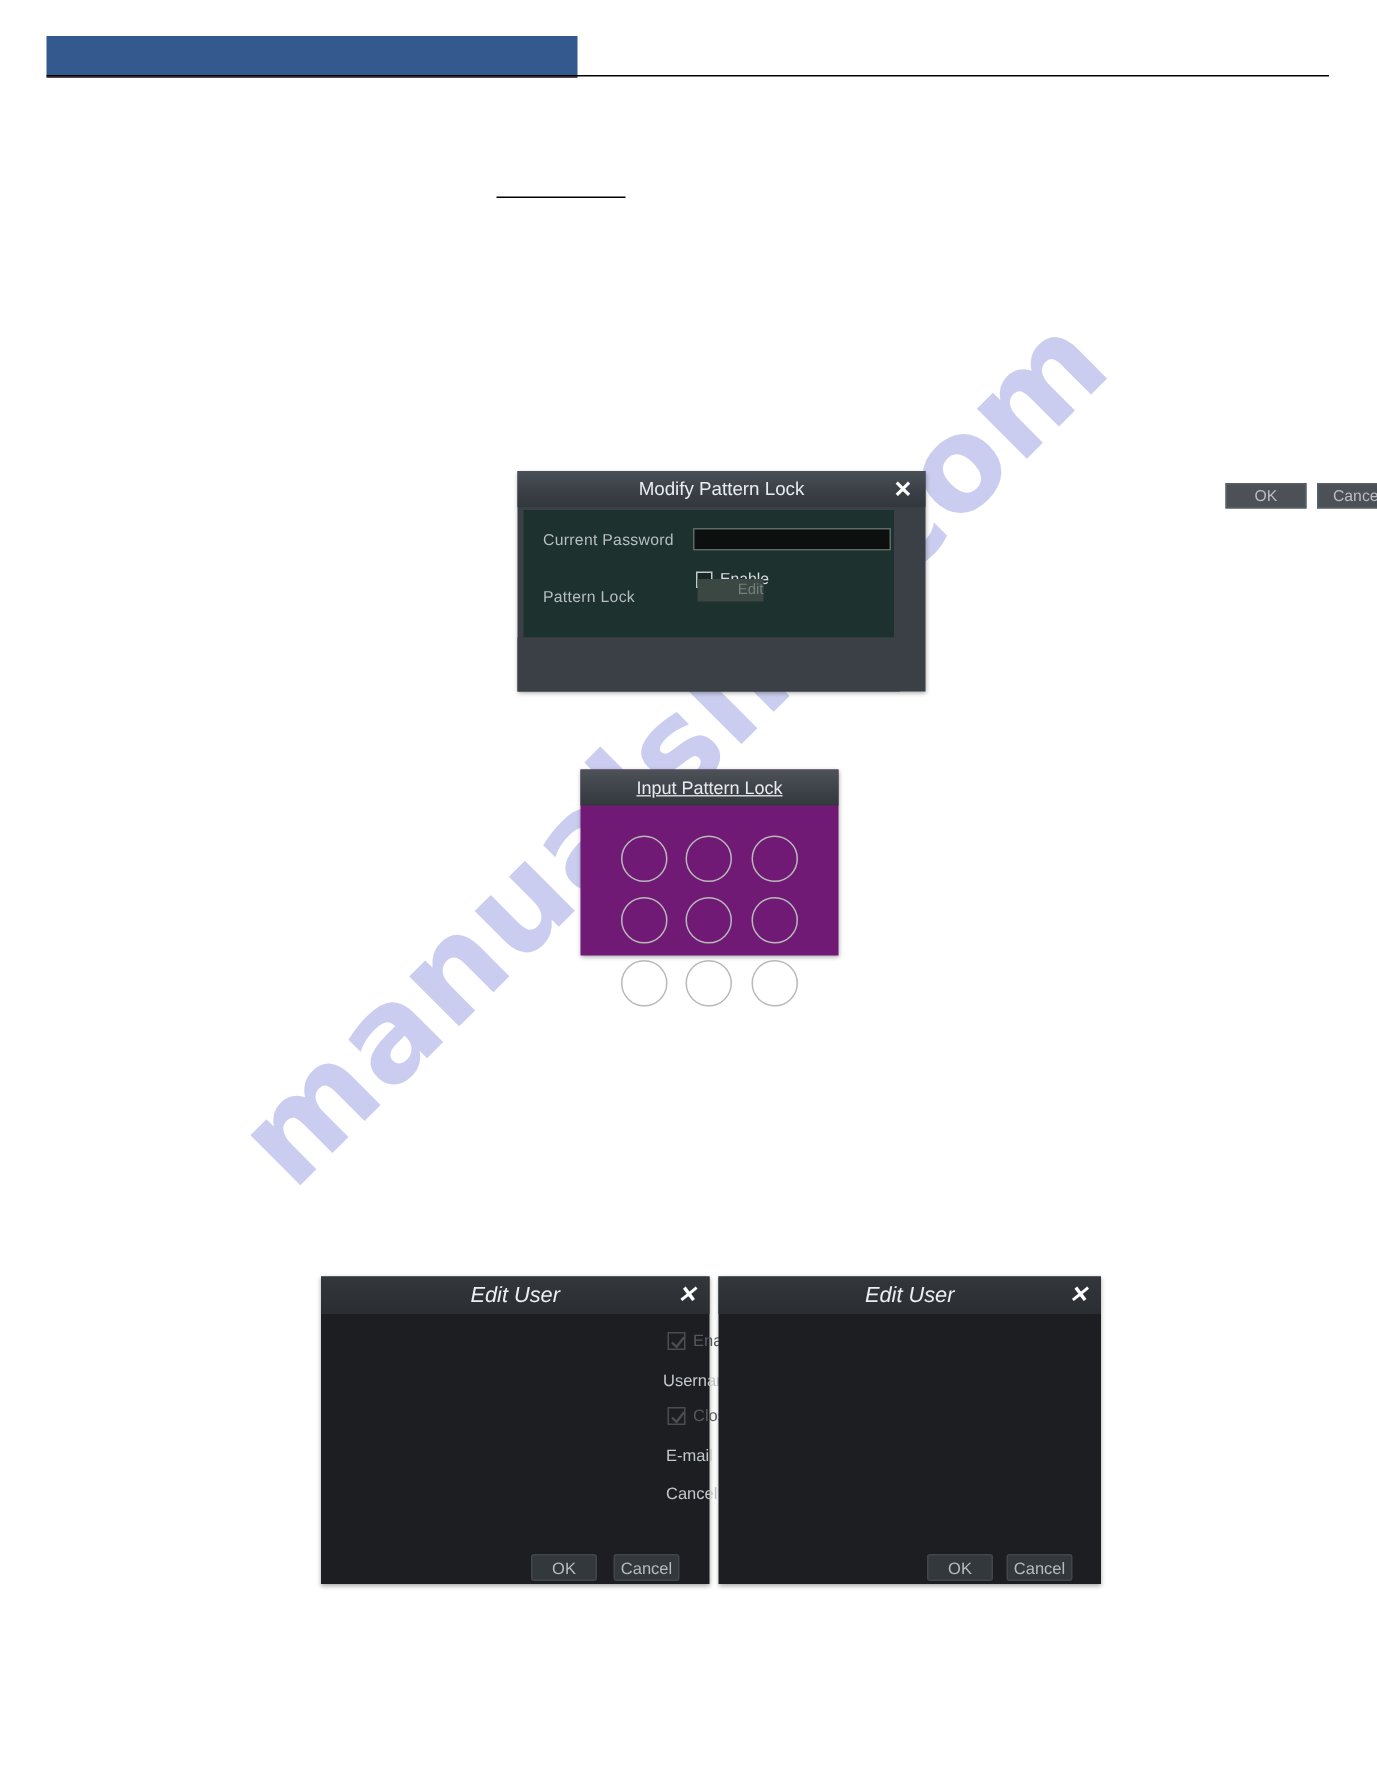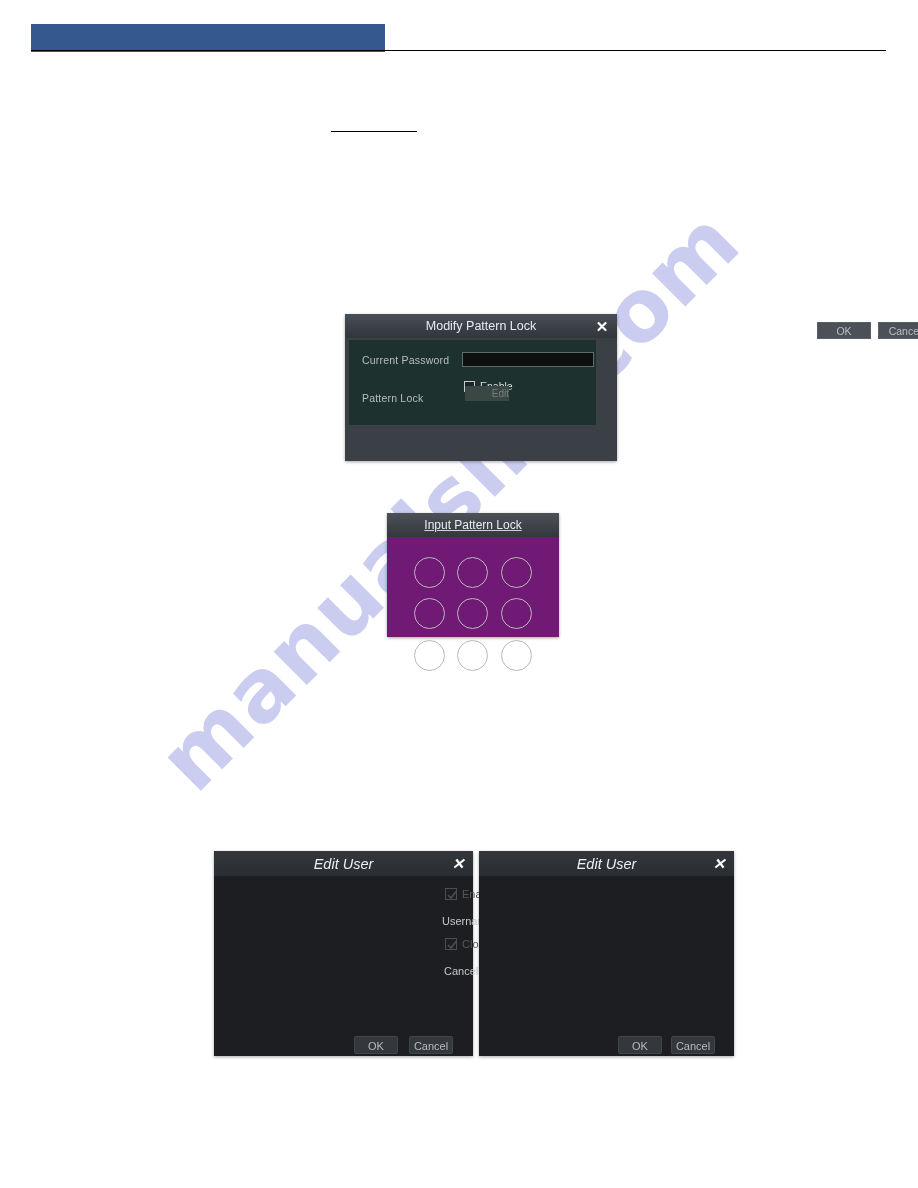--- a/index.html
+++ b/index.html
@@ -447,20 +447,24 @@
       <label class="eu-cb-wrap disabled">
         <span class="eu-cb">
           <svg width="12" height="12" viewBox="0 0 12 12">
             <polyline points="2,6 5,9 10,2.5" fill="none" stroke="#4a4e52" stroke-width="1.6"></polyline>
           </svg>
         </span>
         <span class="eu-cb-lbl">Close Permission Control</span>
       </label>
     </div>
 
+    <div class="eu-row r4">
+      <span class="eu-lbl">E-mail</span>
+      <div class="eu-input"></div>
+    </div>
 
     <div class="eu-row r5">
       <span class="eu-lbl">Cancel</span>
       <div class="eu-field-disabled">Administrator</div>
     </div>
   </div>
 </div>
 <div class="eu-footer-btn ok" style="left:354px;top:1036px">OK</div>
 <div class="eu-footer-btn cancel" style="left:409px;top:1036px">Cancel</div>
 

